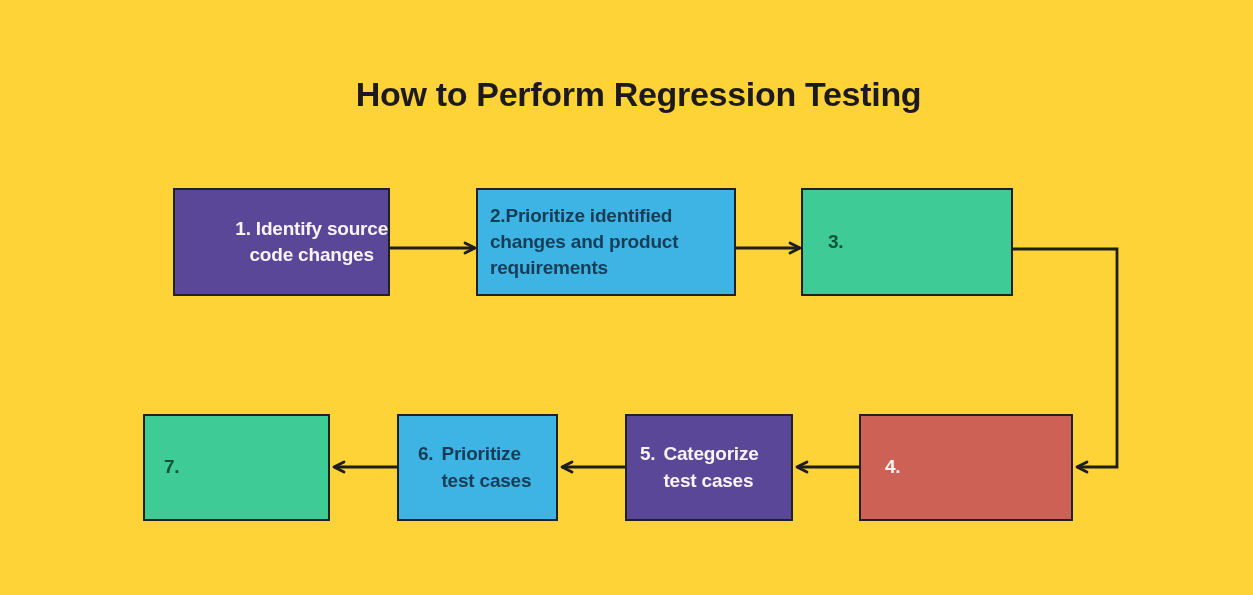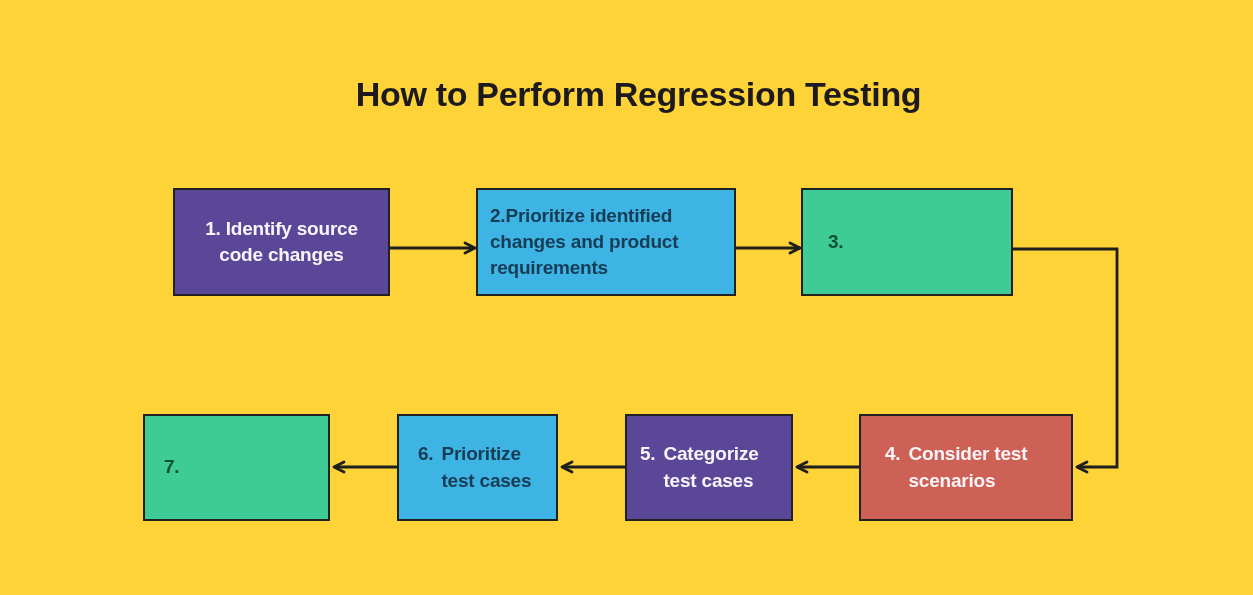--- a/index.html
+++ b/index.html
@@ -37,21 +37,21 @@
     box-sizing: border-box;
     border: 2px solid #212121;
     display: flex;
     align-items: center;
     font-size: 19px;
     font-weight: 700;
     line-height: 1.37;
     letter-spacing: -0.2px;
     white-space: pre-line;
   }
-  .box.center { justify-content: center; text-align: center; }
+  .box.center { justify-content: flex-end; text-align: center; }
   .inner { display: flex; align-items: flex-start; gap: 8px; }
   .num { flex: 0 0 auto; }
   .txt { display: inline-block; }
 </style>
 </head>
 <body style="background: rgb(253, 211, 55);">
 
 <div class="stage">
 
   <h1 class="title" style="color: rgb(29, 26, 31);">How to Perform Regression Testing</h1>
@@ -83,22 +83,20 @@
 
   <div class="box" style="left: 801px; top: 188px; width: 212px; height: 108px; padding-left: 25px; background: rgb(63, 203, 149); color: rgb(14, 81, 55);">
     <span class="inner">
       <span class="num">3.</span>
     </span>
   </div>
 
   <div class="box" style="left: 859px; top: 414px; width: 214px; height: 107px; padding-left: 24px; background: rgb(205, 97, 85); color: rgb(248, 244, 248);">
     <span class="inner">
       <span class="num">4.</span>
-      <span class="txt">Consider test
-scenarios</span>
     </span>
   </div>
 
   <div class="box" style="left: 625px; top: 414px; width: 168px; height: 107px; padding-left: 13px; background: rgb(91, 71, 151); color: rgb(248, 244, 248);">
     <span class="inner">
       <span class="num">5.</span>
       <span class="txt">Categorize
 test cases</span>
     </span>
   </div>

